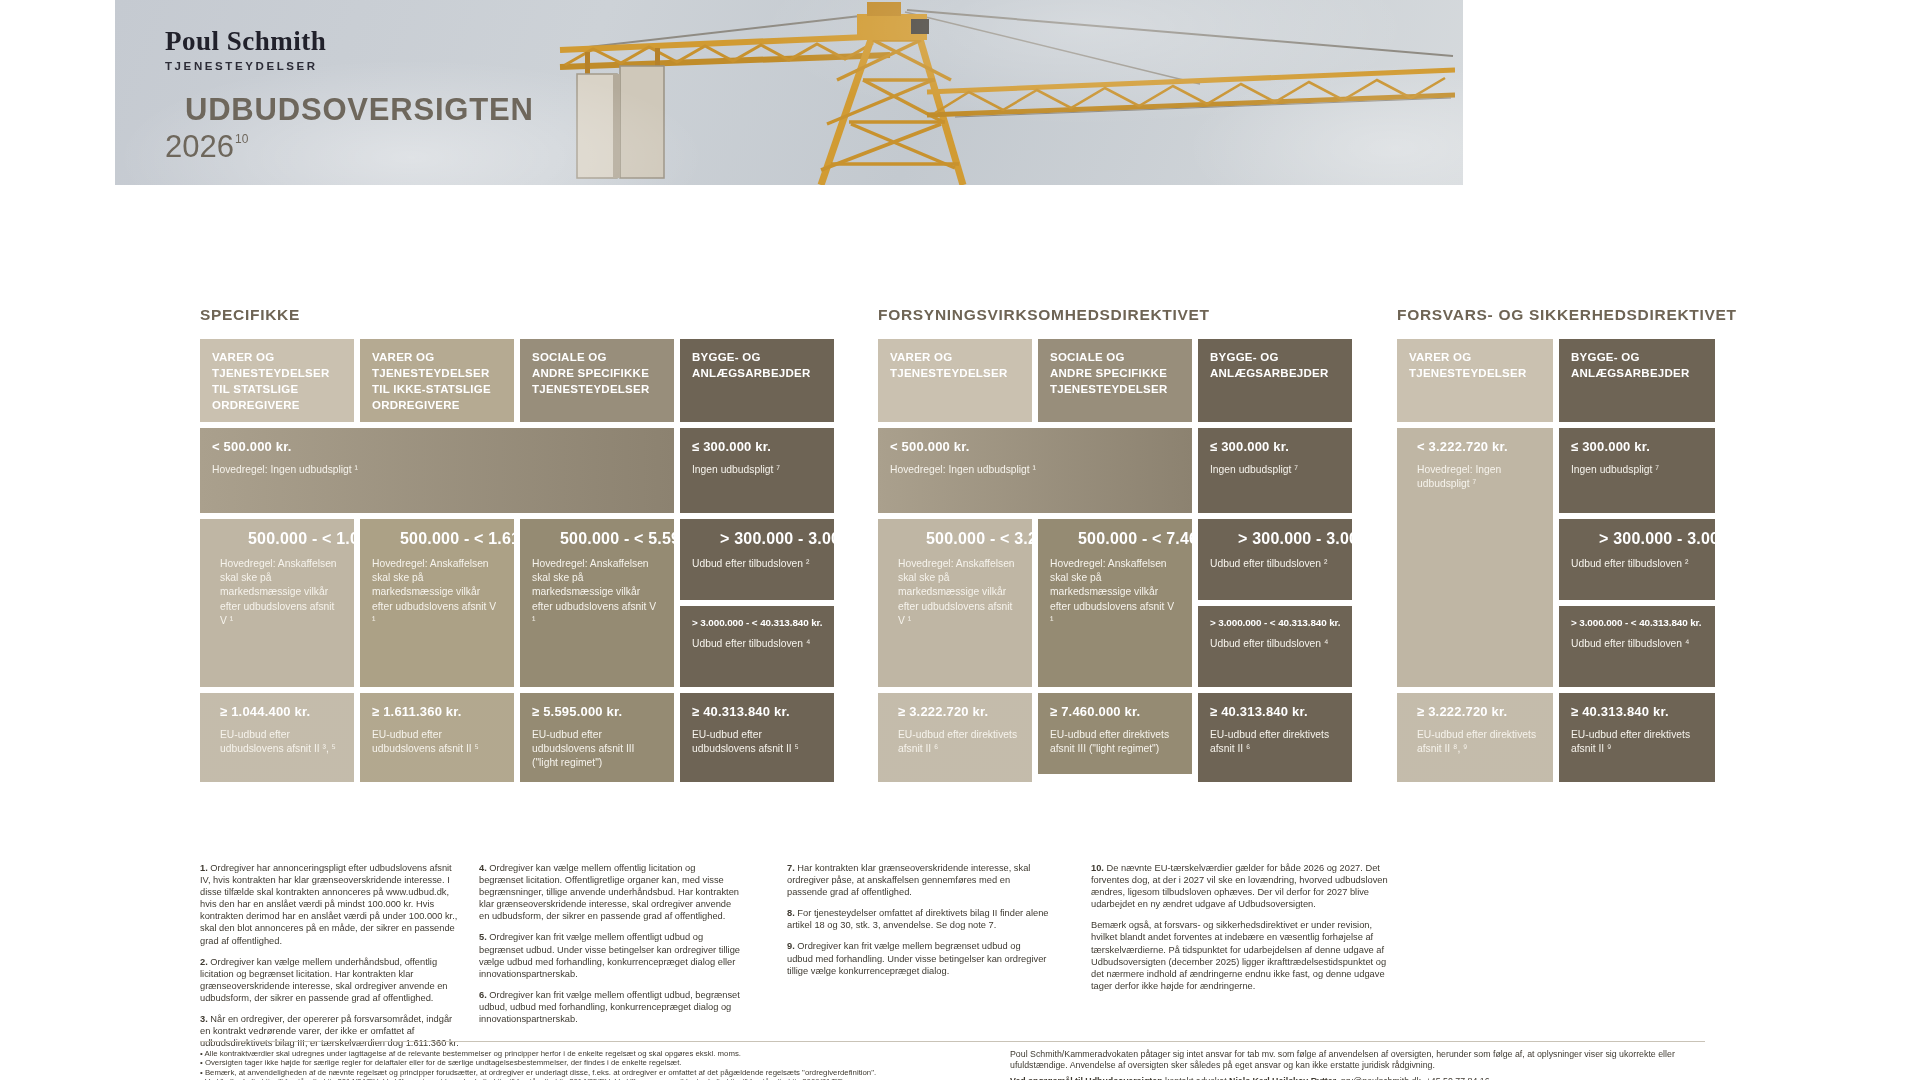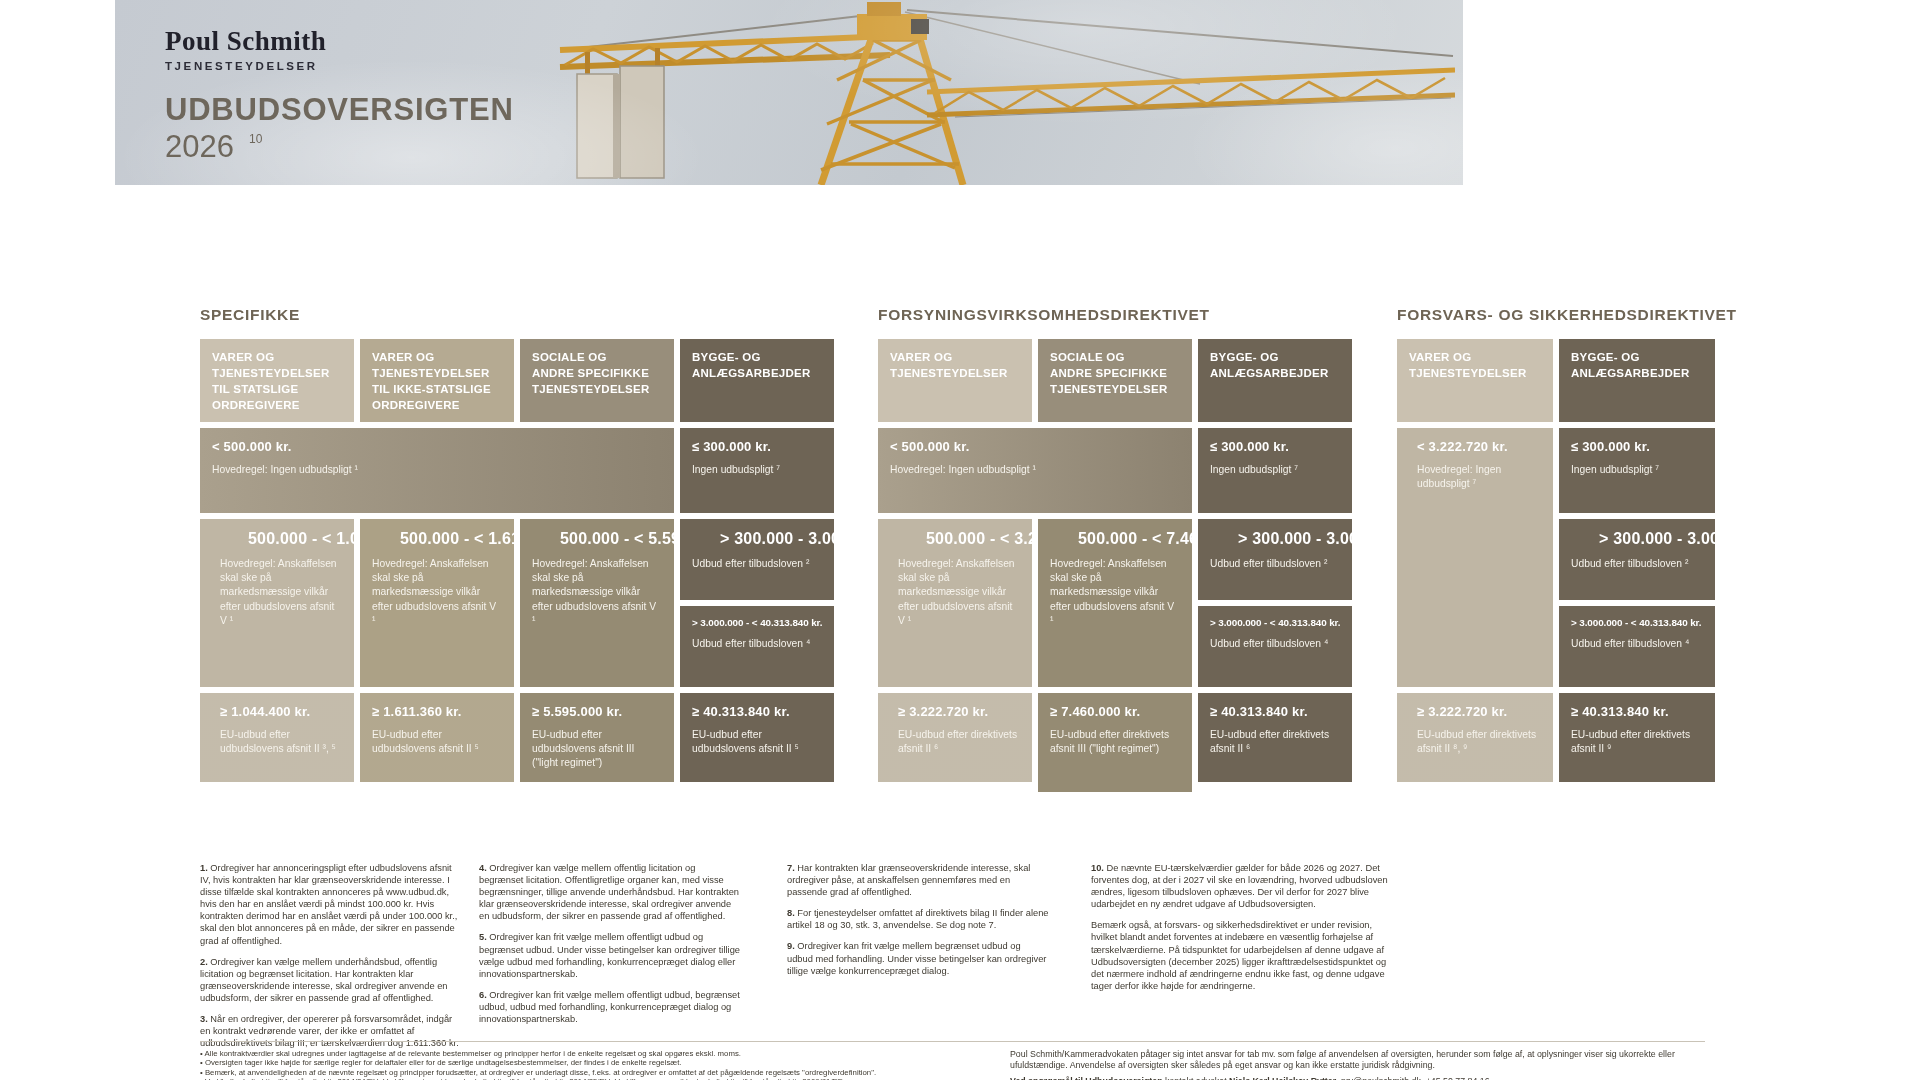--- a/index.html
+++ b/index.html
@@ -12,23 +12,23 @@
   .banner::after{content:"";position:absolute;inset:0;
           background:radial-gradient(ellipse 420px 140px at 22% 85%,rgba(255,255,255,.40),rgba(255,255,255,0) 70%),
                      radial-gradient(ellipse 500px 150px at 72% 15%,rgba(255,255,255,.28),rgba(255,255,255,0) 65%),
                      radial-gradient(ellipse 300px 120px at 95% 80%,rgba(255,255,255,.30),rgba(255,255,255,0) 70%);}
   .crane{position:absolute;left:0;top:0;}
   .brand{position:absolute;left:50px;top:26px;z-index:3;}
   .brand-name{font-family:"Liberation Serif","DejaVu Serif",serif;font-size:27px;font-weight:700;
               color:#21212b;letter-spacing:.5px;}
   .brand-sub{font-size:11.5px;letter-spacing:2.6px;color:#2c2c37;margin-top:3px;font-weight:700;}
   .titleblock{position:absolute;left:50px;top:92px;z-index:3;color:#6e675c;}
-  .title-main{font-size:31px;font-weight:800;letter-spacing:.8px;}
+  .title-main{font-size:31px;font-weight:800;letter-spacing:.8px;margin-left:20px;}
   .title-year{font-size:31px;font-weight:400;margin-top:1px;}
-  .title-year sup{font-size:12px;vertical-align:14px;margin-left:15px;}
+  .title-year sup{font-size:12px;vertical-align:14px;margin-left:1px;}
 
   
   .sec-head{position:absolute;font-size:15.5px;font-weight:700;letter-spacing:.7px;
             color:var(--heading_brown,#6e6454);}
   .box{position:absolute;color:#fff;padding:11px 12px;box-sizing:border-box;}
   .colhead{font-weight:700;font-size:11.5px;letter-spacing:.25px;line-height:1.38;white-space:pre-line;}
   .amt{font-weight:700;font-size:13px;letter-spacing:.2px;white-space:nowrap;}
   .a-md .amt{font-size:16px;margin-left:28px;}
   .a-xs .amt{font-size:9.9px;letter-spacing:-.1px;}
   .desc{font-size:10.3px;line-height:1.38;margin-top:9px;color:#f6f3ec;}
@@ -211,21 +211,21 @@
   </div>
   <div class="box t4 a-xs" style="left:1198px;top:606px;width:154px;height:81px">
     <div class="amt">&gt; 3.000.000 - &lt; 40.313.840 kr.</div>
     <div class="desc">Udbud efter tilbudsloven ⁴</div>
   </div>
 
   <div class="box t1 lift" style="left:878px;top:693px;width:154px;height:89px">
     <div class="amt">≥ 3.222.720 kr.</div>
     <div class="desc">EU-udbud efter direktivets afsnit II ⁶</div>
   </div>
-  <div class="box t3" style="left:1038px;top:693px;width:154px;height:99px">
+  <div class="box t3" style="left:1038px;top:693px;width:154px;height:81px">
     <div class="amt">≥ 7.460.000 kr.</div>
     <div class="desc">EU-udbud efter direktivets afsnit III ("light regimet")</div>
   </div>
   <div class="box t4" style="left:1198px;top:693px;width:154px;height:89px">
     <div class="amt">≥ 40.313.840 kr.</div>
     <div class="desc">EU-udbud efter direktivets afsnit II ⁶</div>
   </div>
 
   <div class="sec-head" style="left:1397px;top:306px">FORSVARS- OG SIKKERHEDSDIREKTIVET</div>
 

